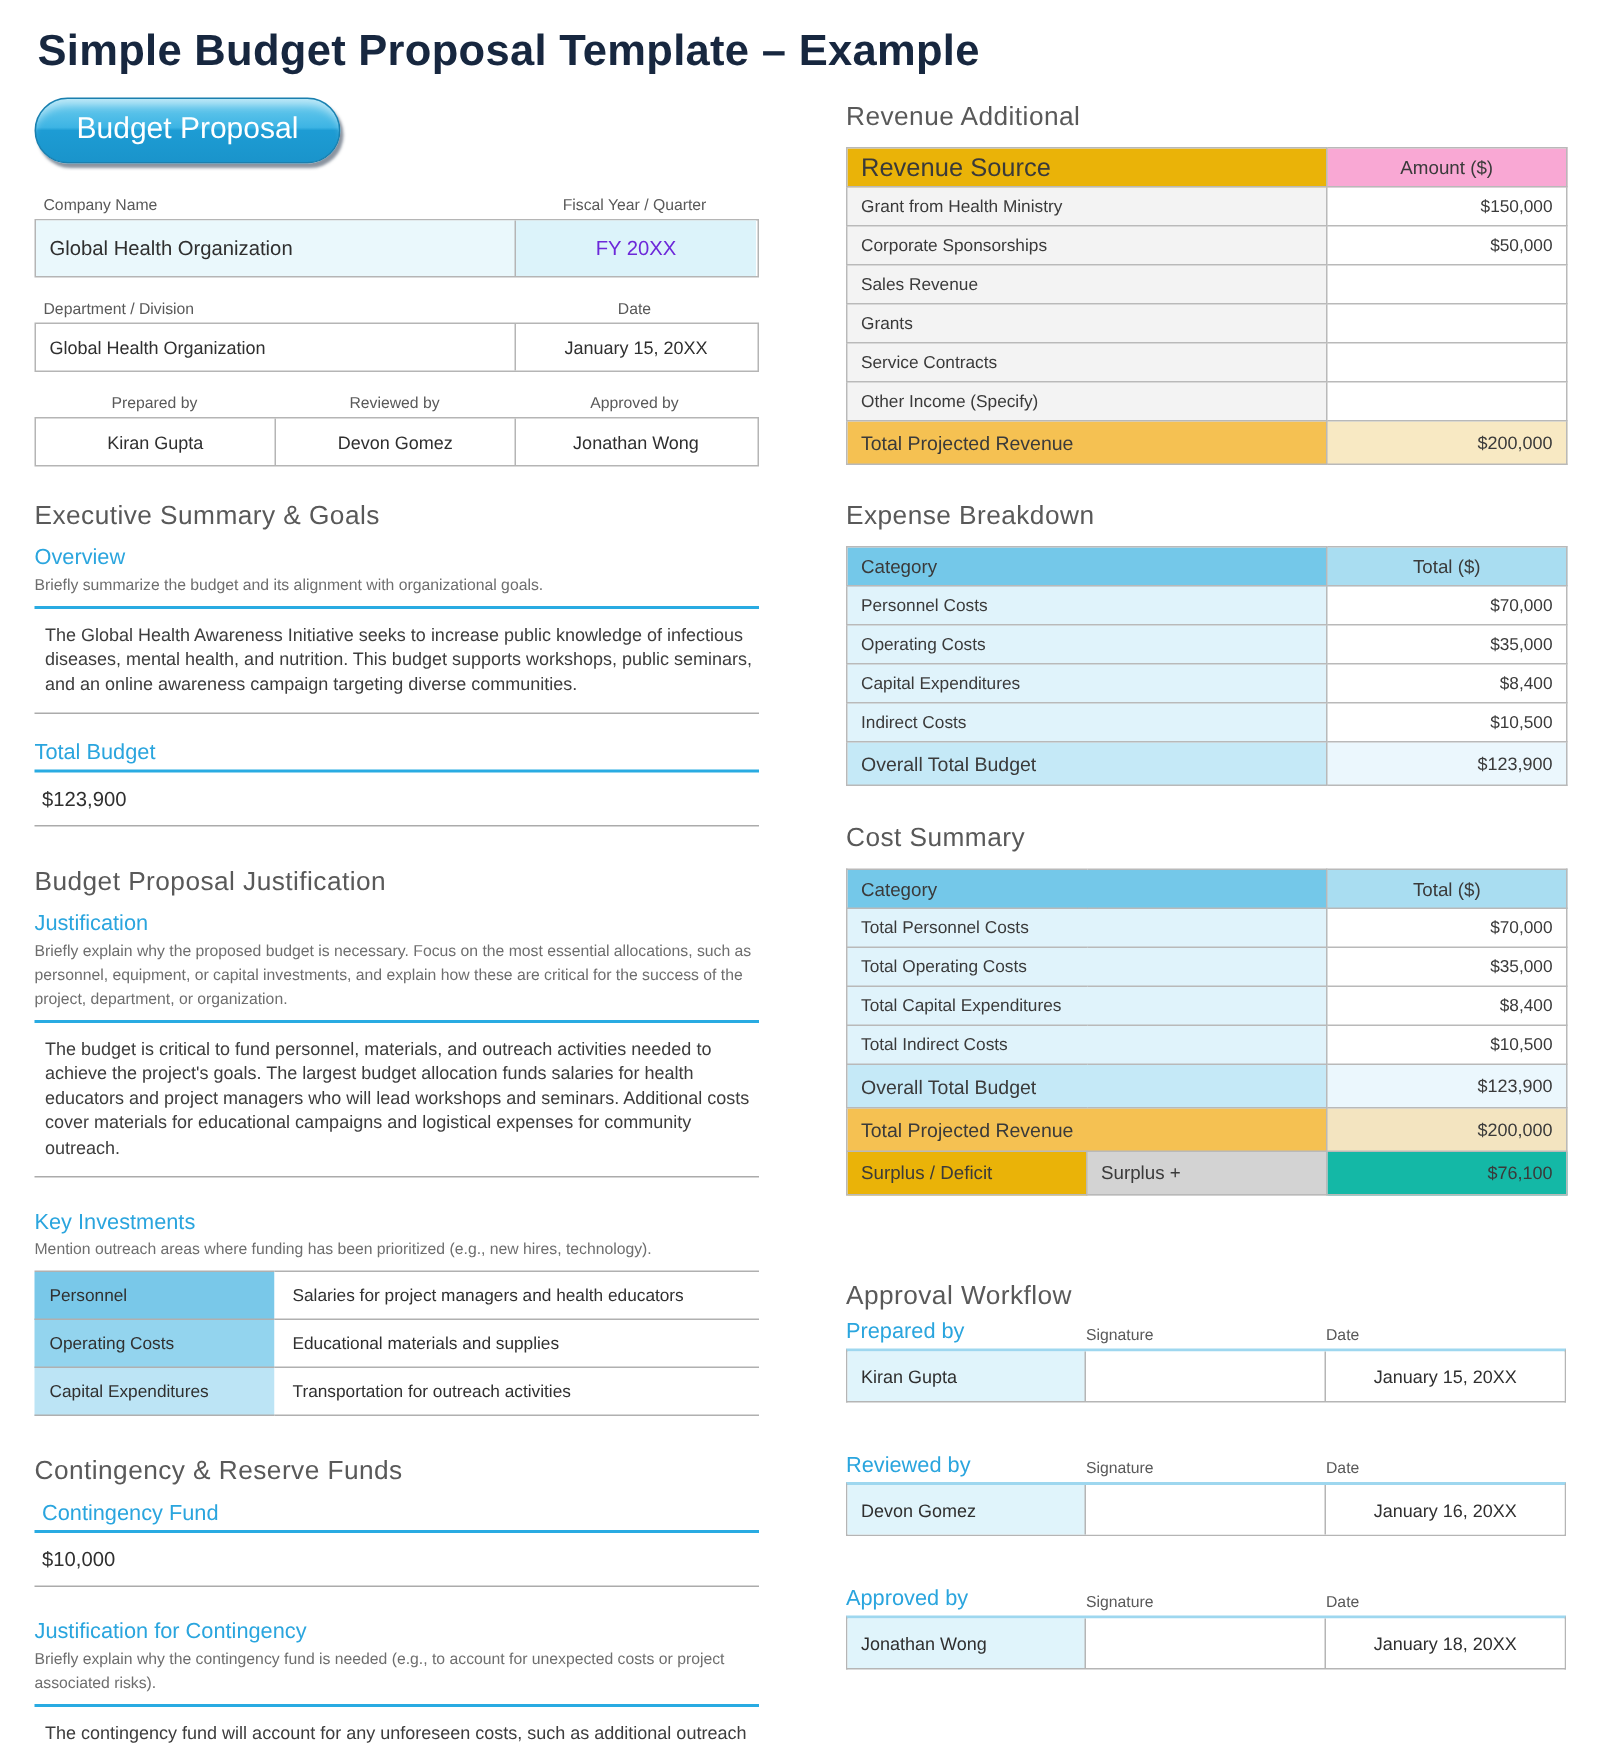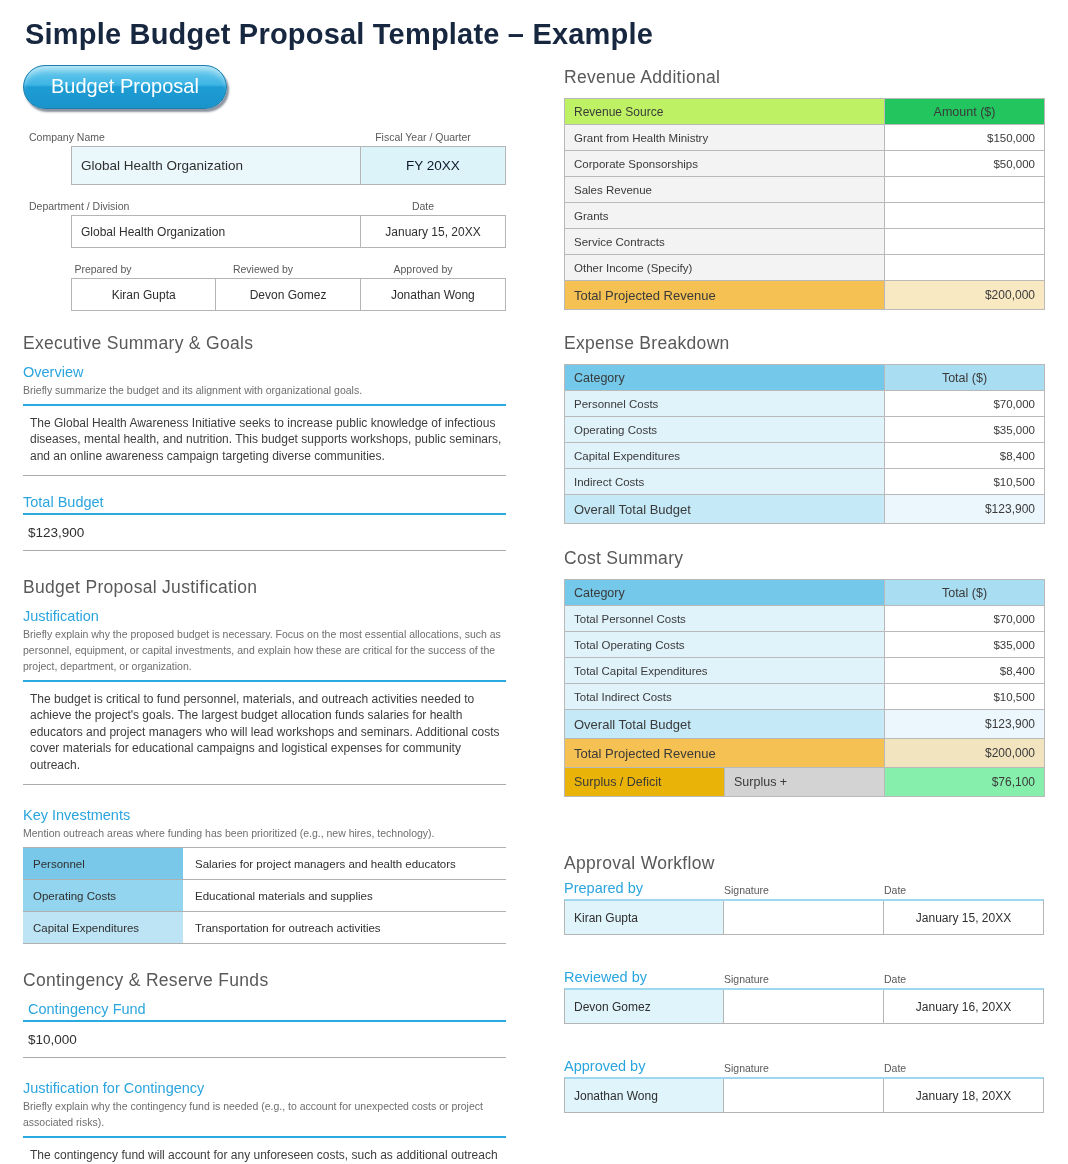--- a/index.html
+++ b/index.html
@@ -15,28 +15,28 @@
 
   
   .badge { display:inline-block; margin:2px 0 22px 0; padding:9px 27px 10px 27px;
     font-size:20px; color:#ffffff; border-radius:22px;
     background:linear-gradient(to bottom,#6fcdee 0%,#3db4e4 45%,#1d9cd4 50%,#1a94cb 100%);
     border:1px solid #1a7fae;
     box-shadow: inset 0 8px 6px -4px rgba(255,255,255,.55), 2px 3px 2px rgba(23,42,66,.5); }
 
   
   .fld-labels { display:flex; font-size:10.5px; color:#595959; margin-bottom:3px; }
-  .fld-row { display:flex; border:1px solid #b5b5b5; margin-bottom:15px;margin-left:48px; }
+  .fld-row { display:flex; border:1px solid #b5b5b5; margin-bottom:15px; }
   .fld { border-right:1px solid #b5b5b5; display:flex; align-items:center; }
   .fld:last-child { border-right:none; }
   .w320 { width:320px; } .w162 { width:160px; } .w160c { width:160px; }
   .h38 { height:37px; } .h31 { height:31px; }
   .bg-cyan-lt { background:#eaf8fc; } .bg-cyan { background:#dcf3fa; }
   .fld-text-l { padding-left:9px; font-size:13.5px; color:#2f2f2f; }
-  .fld-text-c { justify-content:center; font-size:13.5px; color:#0f172a; }
+  .fld-text-c { justify-content:center; font-size:13.5px; color:#6d28d9; }
   .fld-text-sm { font-size:12px; color:#2f2f2f; }
   .lbl-c { text-align:center; }
 
   
   .sec-h { font-size:17.5px; color:#595959; letter-spacing:.3px; margin:26px 0 10px 0; }
   .sec-h.first { margin-top:4px; }
   .sub-h { font-size:14.5px; color:#2aa5de; margin:14px 0 3px 0; }
   .hint { font-size:10.5px; color:#6e6e6e; line-height:1.5; margin-bottom:5px; }
   .blue-rule { height:0; border-top:2px solid #29abe2; }
   .answer { font-size:12px; color:#3d3d3d; line-height:1.38; padding:9px 4px 11px 7px;
@@ -48,35 +48,35 @@
   .ki-table td { border-top:1px solid #b0b0b0; border-bottom:1px solid #b0b0b0;
     height:32px; font-size:11.5px; color:#303030; padding:0 0 0 10px; }
   .ki-c0 { background:#79c8e9; } .ki-c1 { background:#93d4ee; } .ki-c2 { background:#bce4f5; }
   .ki-desc { background:#ffffff; padding-left:12px !important;margin-left:28px; }
 
   
   .rt { width:480px; border-collapse:collapse; table-layout:fixed; font-size:11.5px; color:#3a3a3a; }
   .rt td { border:1px solid #b9b9b9; height:26px; padding:0 9px; }
   .num { text-align:right; background:#ffffff; }
   .ctr { text-align:center; }
-  .rev-h1 { background:#bef264; font-size:12px; }
-  .rev-h2 { background:#22c55e; font-size:12.5px; }
+  .rev-h1 { background:#eab308; font-size:17px; }
+  .rev-h2 { background:#f9a8d4; font-size:12.5px; }
   .rev-c1 { background:#f3f3f3; }
   .rev-t1 { background:#f5c152; font-size:13px; height:29px !important; }
   .rev-t2 { background:#f8e9c3; text-align:right; font-size:12px; }
   .blu-h1 { background:#74c8e9; font-size:12.5px; }
   .blu-h2 { background:#a9ddf1; font-size:12.5px; }
   .blu-c1 { background:#e0f3fb; }
   .blu-t1 { background:#c5e9f7; font-size:13px; height:29px !important; }
   .blu-t2 { background:#ebf7fd; text-align:right; font-size:12px; }
   .or-t1  { background:#f5c152; font-size:13px; height:29px !important; }
   .or-t2  { background:#f3e4c0; text-align:right; font-size:12px; }
   .sur-1  { background:#eab308; font-size:12.5px; height:29px !important; }
   .sur-2  { background:#d3d3d3; font-size:12.5px; }
-  .sur-3  { background:#86efac; text-align:right; font-size:12px; }
+  .sur-3  { background:#14b8a6; text-align:right; font-size:12px; }
 
   
   .appr-labels { display:flex; width:480px; align-items:flex-end; margin-bottom:3px; }
   .appr-role { width:160px; font-size:14.5px; color:#2aa5de; }
   .appr-col-lbl { width:160px; text-align:left; font-size:10.5px; color:#595959; }
   .appr-row { display:flex; width:480px; border:1px solid #b5b5b5; border-top:2px solid #9ed7ef; margin-bottom:34px; }
   .appr-cell { height:33px; display:flex; align-items:center; border-right:1px solid #b5b5b5; }
   .appr-cell:last-child { border-right:none; }
   .appr-name { width:159px; background:#e0f4fb; padding-left:9px; font-size:12px; color:#2f2f2f; }
   .appr-sig  { width:160px; background:#ffffff; }

